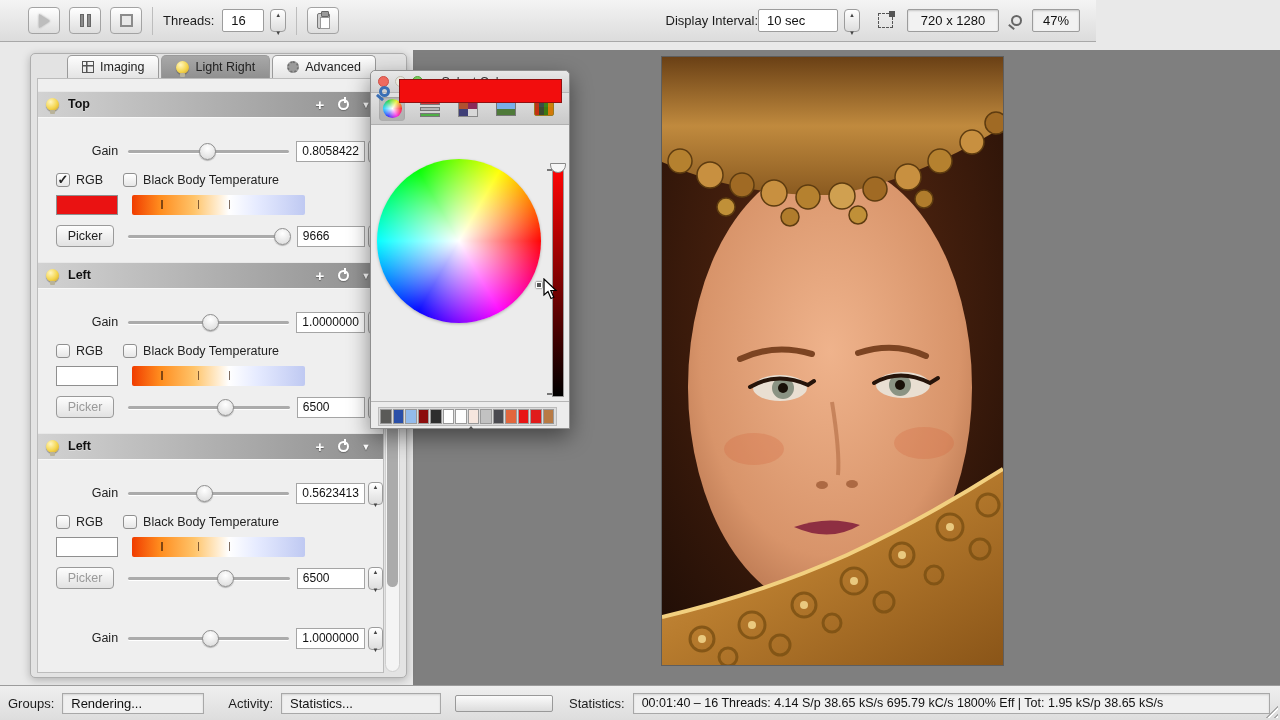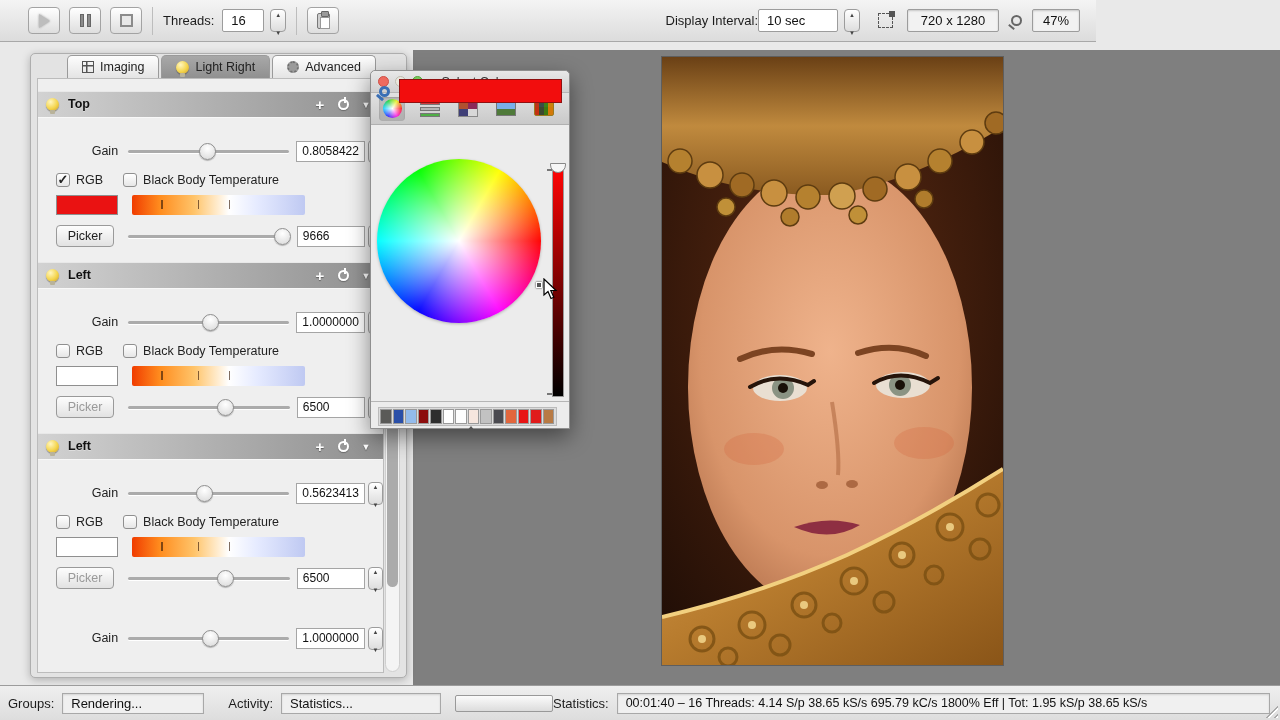--- a/index.html
+++ b/index.html
@@ -542,16 +542,16 @@
     <path d="M1,1 L1,17 L5,13.5 L8,20.5 L10.8,19.3 L7.8,12.5 L13,12.5 Z" fill="#fff" stroke="#000" stroke-width="1.2"></path>
   </svg>
 </div>
 
 <div class="statusbar">
   <span class="lbl" style="margin-left:8px">Groups:</span>
   <div class="status-field" style="width:142px; margin-left:8px">Rendering...</div>
   <span class="lbl" style="margin-left:24px">Activity:</span>
   <div class="status-field" style="width:160px; margin-left:8px">Statistics...</div>
   <div class="progressbar" style="margin-left:14px"></div>
-  <span class="lbl" style="margin-left:0">Statistics:</span>
+  <span class="lbl" style="margin-left:16px">Statistics:</span>
   <div class="status-field" style="flex:1; margin-left:8px; margin-right:10px; font-size:12.5px">00:01:40 – 16 Threads: 4.14 S/p 38.65 kS/s 695.79 kC/s 1800% Eff | Tot: 1.95 kS/p 38.65 kS/s</div>
   <div class="resize-grip"></div>
 </div>
 
 </body></html>

